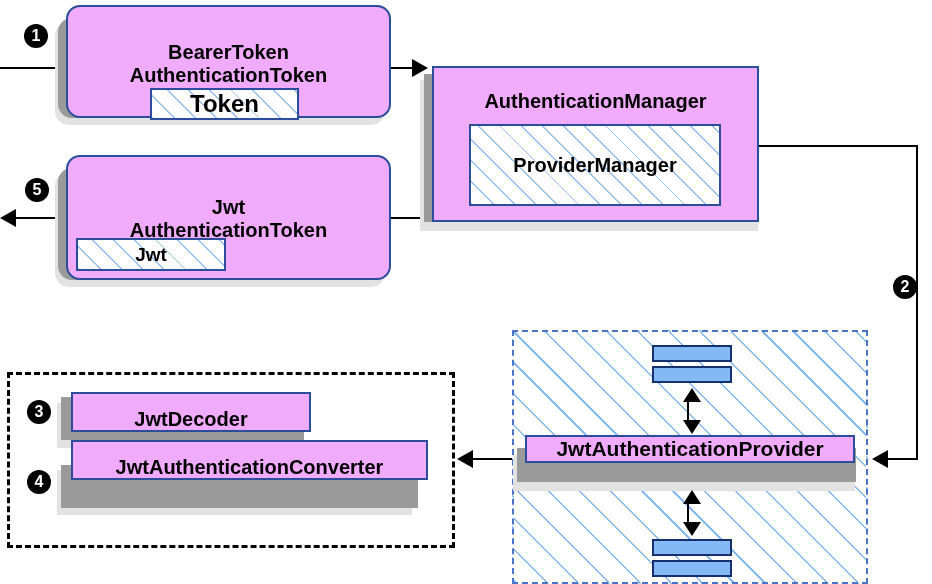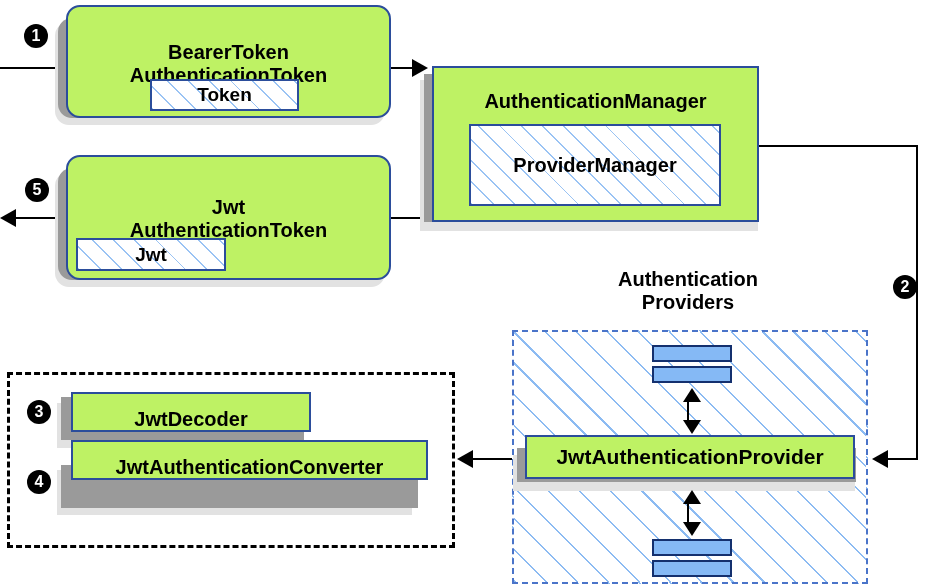--- a/index.html
+++ b/index.html
@@ -18,21 +18,21 @@
   
   .abs{position:absolute;}
 
   
   .shadow-dark{position:absolute;background:#9a9a9a;}
   .shadow-light{position:absolute;background:#e2e2e2;}
 
   
   .node{
     position:absolute;
-    background:#bef264;
+    background:#f0abfc;
     border:2px solid #2b4d9b;
     box-sizing:border-box;
     display:flex;
     align-items:center;
     justify-content:center;
     text-align:center;
     color:#000000;
     font-weight:bold;
     line-height:1.12;
   }
@@ -162,21 +162,21 @@
   <div class="arrow-left" style="left:0px;top:209px;"></div>
 
   <div class="shadow-light" style="left:55px;top:22px;width:330px;height:103px;border-radius:14px;"></div>
   <div class="shadow-dark" style="left:58px;top:18px;width:330px;height:100px;border-radius:14px;"></div>
   <div class="node round" style="left:66px;top:5px;width:325px;height:113px;flex-direction:column;font-size:20px;">
     <div style="margin-top:4px;">
       <div>BearerToken</div>
       <div>AuthenticationToken</div>
     </div>
   </div>
-  <div class="hatch-white" style="left:150px;top:79px;width:149px;height:32px;font-size:19px;">
+  <div class="hatch-white" style="left:150px;top:88px;width:149px;height:32px;font-size:24px;">
     <span>Token</span>
   </div>
   <div class="badge" style="left:24px;top:24px;">
     <span>1</span>
   </div>
 
   <div class="shadow-light" style="left:55px;top:172px;width:330px;height:115px;border-radius:14px;"></div>
   <div class="shadow-dark" style="left:58px;top:168px;width:330px;height:112px;border-radius:14px;"></div>
   <div class="node round" style="left:66px;top:155px;width:325px;height:125px;flex-direction:column;font-size:20px;">
     <div style="margin-top:2px;">
@@ -193,37 +193,33 @@
 
   <div class="shadow-light" style="left:420px;top:80px;width:338px;height:151px;"></div>
   <div class="shadow-dark" style="left:424px;top:74px;width:334px;height:148px;"></div>
   <div class="node" style="left:432px;top:66px;width:327px;height:156px;align-items:flex-start;font-size:20px;padding-top:22px;">
     <span>AuthenticationManager</span>
   </div>
   <div class="hatch-white" style="left:469px;top:124px;width:252px;height:82px;font-size:20px;">
     <span>ProviderManager</span>
   </div>
 
-  <div class="plain-title" style="left:558px;top:268px;width:260px;font-size:20px;">
-    <div>Authentication</div>
-    <div>Providers</div>
-  </div>
 
   <div class="dashed-blue" style="left:512px;top:330px;width:356px;height:254px;"></div>
 
   <div class="minibar" style="left:652px;top:345px;width:80px;height:17px;"></div>
   <div class="minibar" style="left:652px;top:366px;width:80px;height:17px;"></div>
 
   <div class="arrow-up" style="left:683px;top:388px;"></div>
   <div class="vline abs" style="left:687px;top:398px;height:28px;"></div>
   <div class="arrow-down" style="left:683px;top:420px;"></div>
 
   <div class="shadow-light" style="left:513px;top:455px;width:342px;height:36px;"></div>
   <div class="shadow-dark" style="left:517px;top:448px;width:339px;height:34px;"></div>
-  <div class="node" style="left:525px;top:435px;width:330px;height:44px;font-size:21px;">
+  <div class="node" style="left:525px;top:435px;width:330px;height:28px;font-size:21px;">
     <span>JwtAuthenticationProvider</span>
   </div>
 
   <div class="arrow-up" style="left:683px;top:490px;"></div>
   <div class="vline abs" style="left:687px;top:500px;height:28px;"></div>
   <div class="arrow-down" style="left:683px;top:522px;"></div>
 
   <div class="minibar" style="left:652px;top:539px;width:80px;height:17px;"></div>
   <div class="minibar" style="left:652px;top:560px;width:80px;height:17px;"></div>
 

